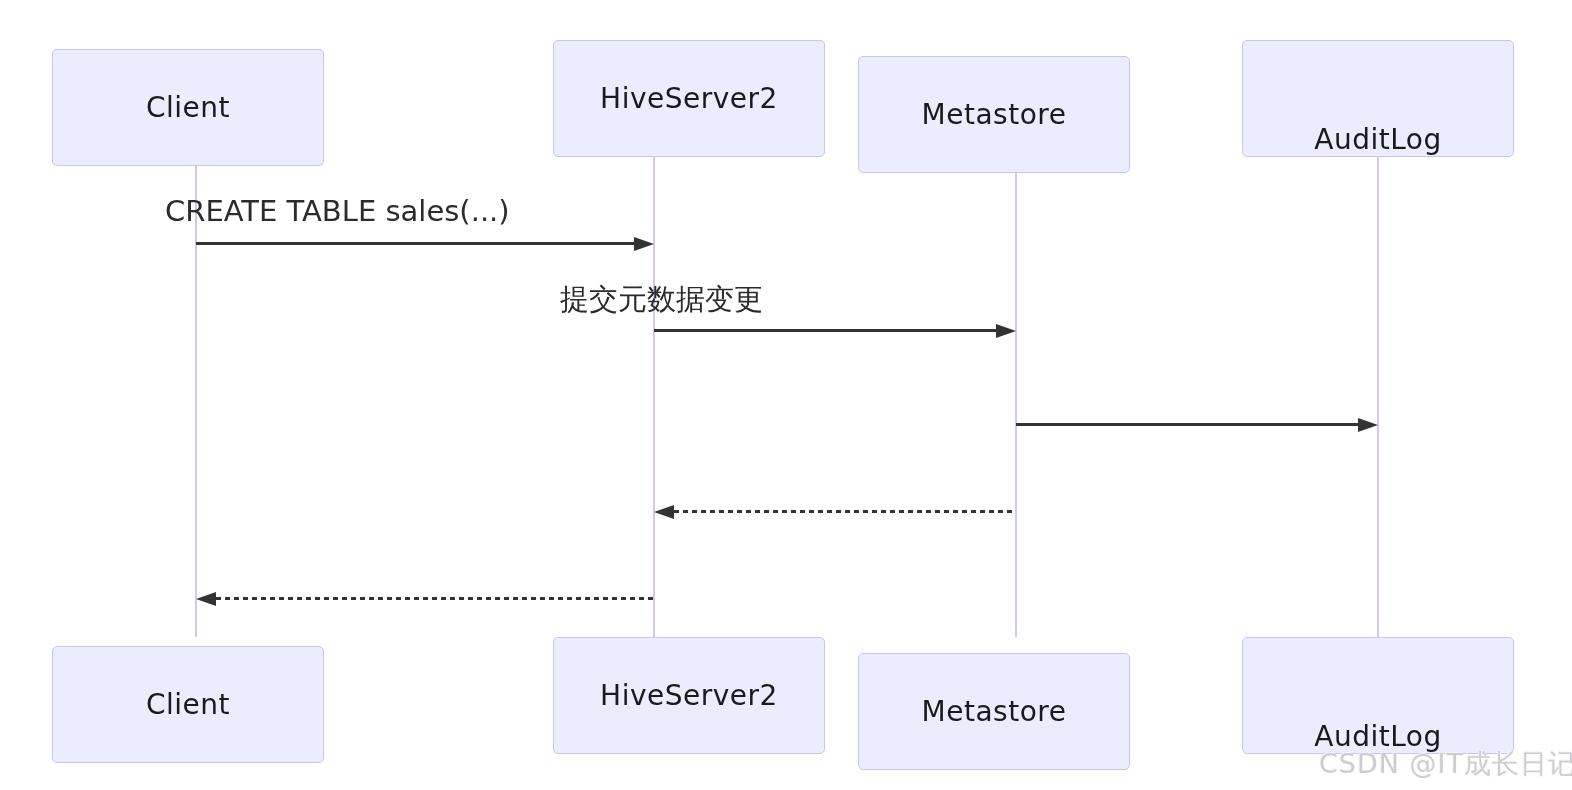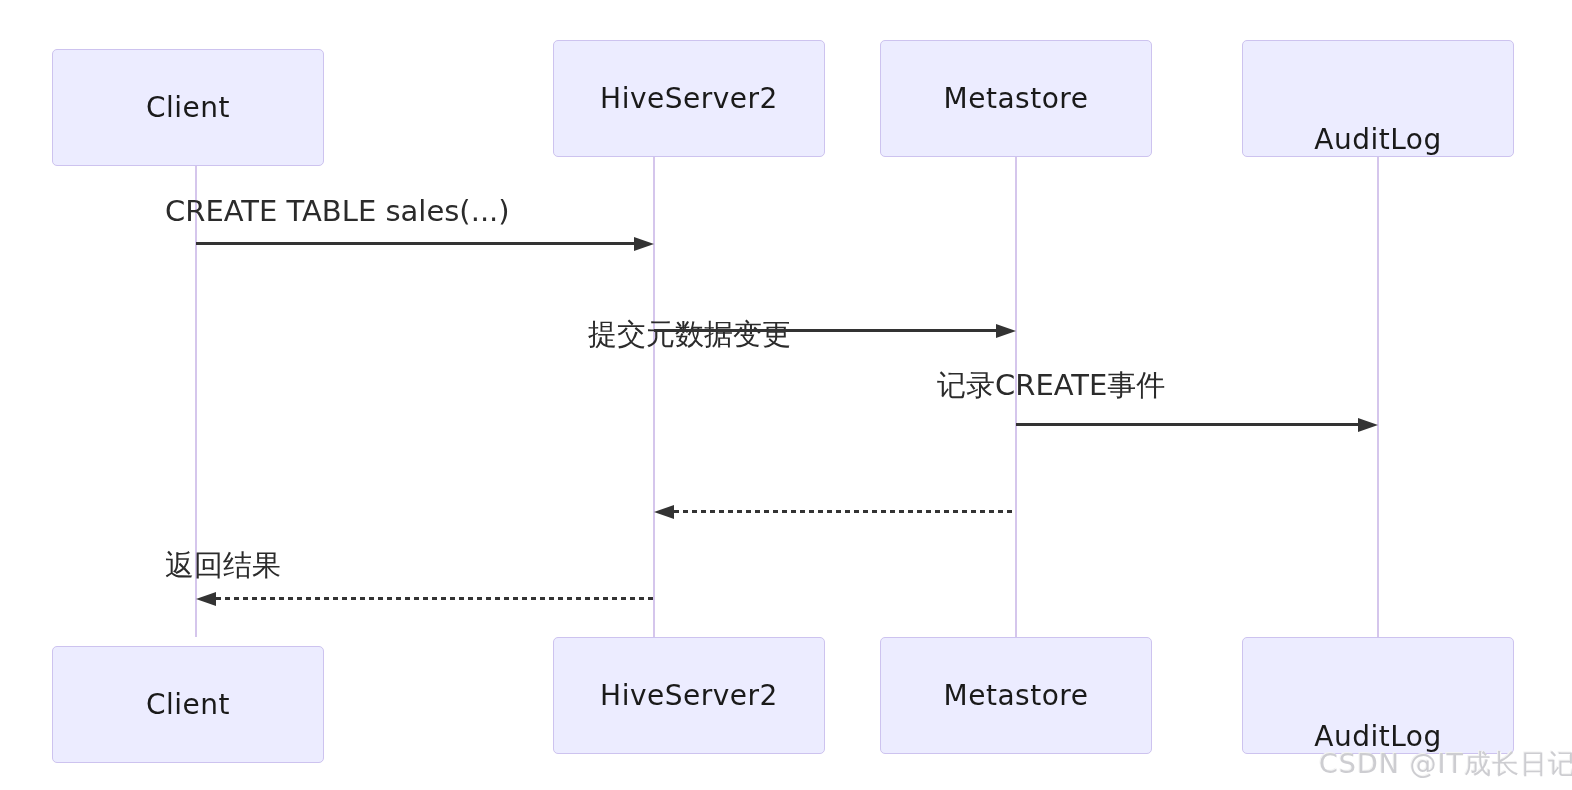--- a/index.html
+++ b/index.html
@@ -26,21 +26,21 @@
     align-items: center;
     justify-content: center;
     font-size: 28px;
     color: #1a1a1a;
     letter-spacing: 0.5px;
   }
   .row-top    { top: 40px; }
   .row-bottom { top: 637px; }
   .col-client      { left: 52px; margin-top: 9px; }
   .col-hiveserver2 { left: 515px; margin-left: 38px; }
-  .col-metastore   { left: 880px; }
+  .col-metastore   { left: 858px; margin-top: 16px; }
   .col-auditlog    { left: 1242px; align-items: flex-end; }
 
   
   .lifeline {
     position: absolute;
     top: 157px;
     height: 480px;
     width: 2px;
     background: #D5C6EC;
   }
@@ -78,21 +78,21 @@
     border-bottom: 7px solid transparent;
   }
   .arrowhead.right { border-left: 20px solid #333333; }
   .arrowhead.left  { border-right: 20px solid #333333; }
 
   
   .m1-label { left: 165px;  top: 194px; }
   .m1-line  { left: 196px;  top: 242px; width: 442px; }
   .m1-arrow { left: 634px;  top: 237px; }
   
-  .m2-label { left: 588px;  top: 280px; margin-top: 35px; }
+  .m2-label { left: 560px;  top: 280px; }
   .m2-line  { left: 654px;  top: 329px; width: 346px; }
   .m2-arrow { left: 996px;  top: 324px; }
   
   .m3-label { left: 937px;  top: 366px; }
   .m3-line  { left: 1016px; top: 423px; width: 346px; }
   .m3-arrow { left: 1358px; top: 418px; }
   
   .m4-label { left: 575px;  top: 460px; }
   .m4-line  { left: 674px;  top: 510px; width: 342px; }
   .m4-arrow { left: 654px;  top: 505px; }
@@ -150,26 +150,24 @@
   </div>
 
   <div class="msg-label m1-label">CREATE TABLE sales(...)</div>
   <div class="msg-line m1-line"></div>
   <div class="arrowhead right m1-arrow"></div>
 
   <div class="msg-label m2-label">提交元数据变更</div>
   <div class="msg-line m2-line"></div>
   <div class="arrowhead right m2-arrow"></div>
 
-  <div class="msg-label m3-label">记录CREATE事件</div>
   <div class="msg-line m3-line"></div>
   <div class="arrowhead right m3-arrow"></div>
 
   <div class="msg-line dashed m4-line"></div>
   <div class="arrowhead left m4-arrow"></div>
 
-  <div class="msg-label m5-label">返回结果</div>
   <div class="msg-line dashed m5-line"></div>
   <div class="arrowhead left m5-arrow"></div>
 
   <div class="watermark">CSDN @IT成长日记</div>
 
 </div>
 
 </body></html>

